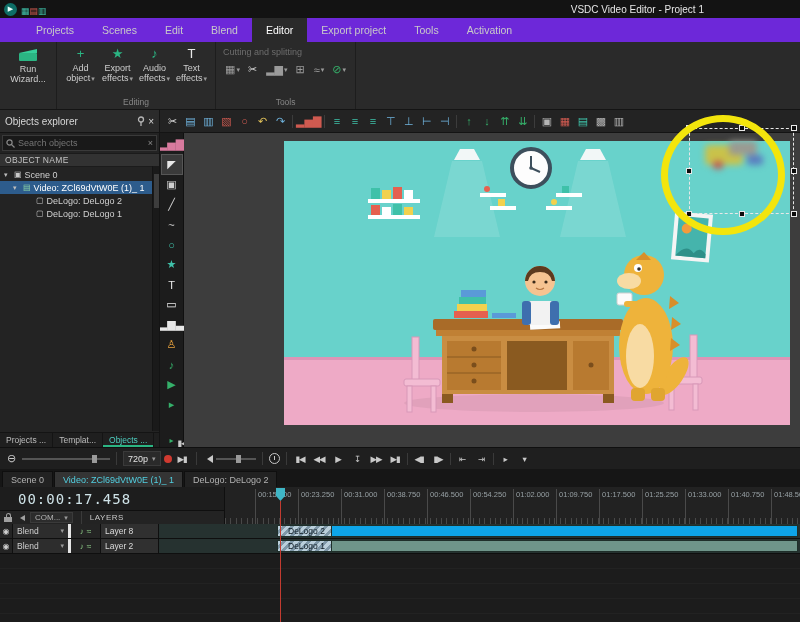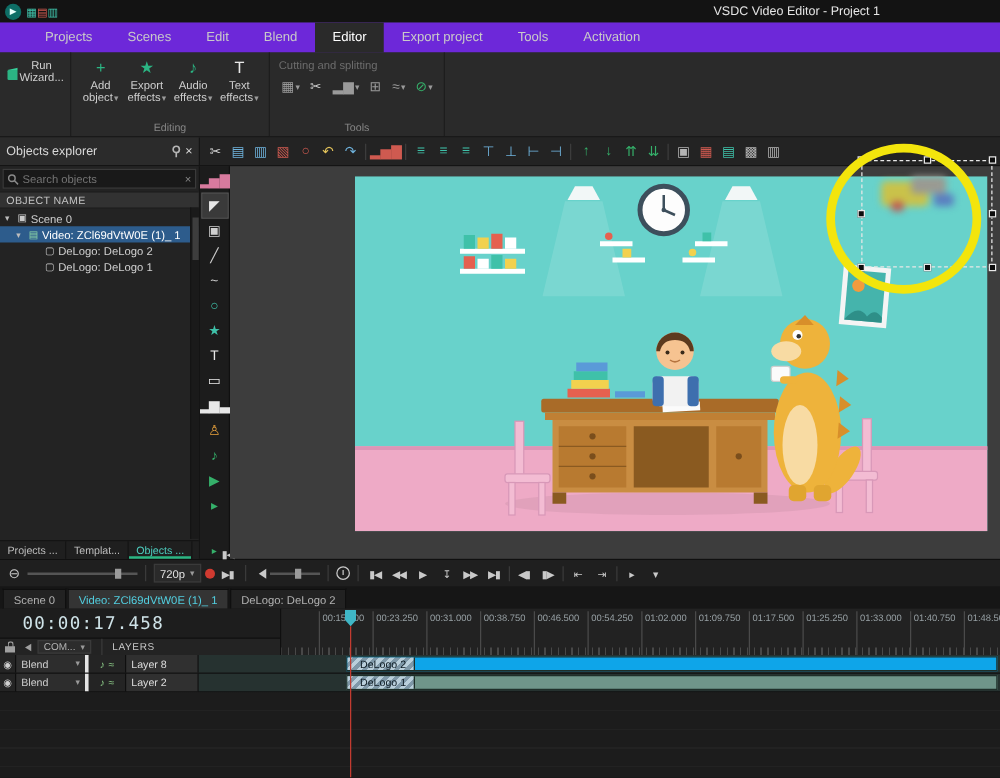--- a/index.html
+++ b/index.html
@@ -15,21 +15,21 @@
 
   
   .menubar { height:24px; flex:none; background:#6d28d9; display:flex; align-items:stretch; padding-left:22px; font-size:10.5px; color:#c9c9c9; }
   .menu-item { padding:0 14px; display:flex; align-items:center; white-space:nowrap; }
   .menu-item.active { background:#2a2a2a; color:#fff; }
 
   
   .ribbon { height:68px; flex:none; background:#2a2a2a; border-bottom:1px solid #141414; display:flex; font-size:9px; }
   .rb-group { display:flex; flex-direction:column; border-right:1px solid #1d1d1d; padding:3px 5px 1px; }
   .rb-row { display:flex; flex:1; align-items:flex-start; }
-  .rb-wizard { width:46px; display:flex; flex-direction:row; align-items:center; gap:2px; padding-top:2px; }
+  .rb-wizard { width:46px; display:flex; flex-direction:column; align-items:center; gap:2px; padding-top:2px; }
   .rb-wizard .lbl, .rb-btn .lbl { text-align:center; line-height:1.15; color:#cfcfcf; }
   .rb-btn { width:37px; display:flex; flex-direction:column; align-items:center; gap:2px; padding-top:2px; }
   .rb-btn .glyph { font-size:13px; line-height:14px; }
   .car { font-size:7px; color:#9a9a9a; margin-left:1px; }
   .group-label { margin-top:auto; text-align:center; color:#878787; font-size:8.5px; padding:2px 0 1px; }
   .cut-label { color:#6d6d6d; font-size:9px; padding:2px 2px 4px; }
   .cut-icons { display:flex; gap:8px; padding:2px 4px; align-items:center; }
   .cut-icons .ci { font-size:11px; display:flex; align-items:center; }
 
   

